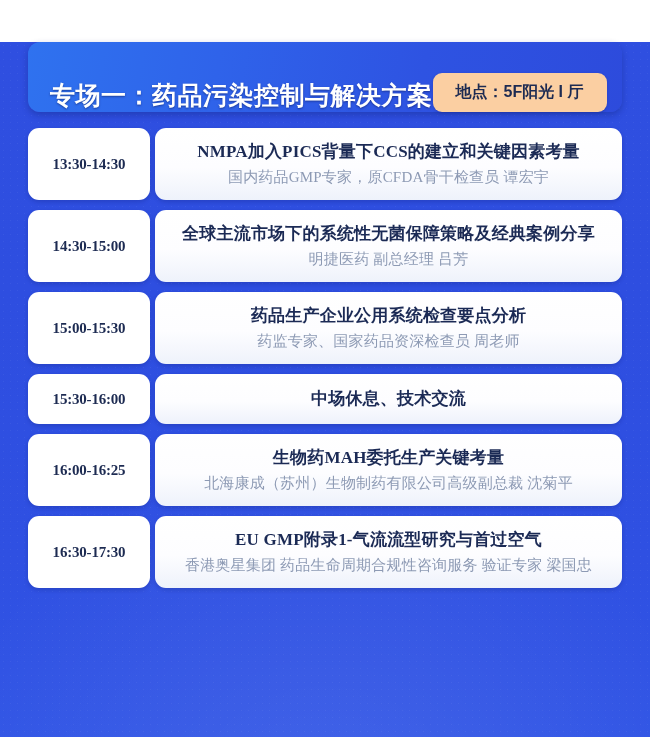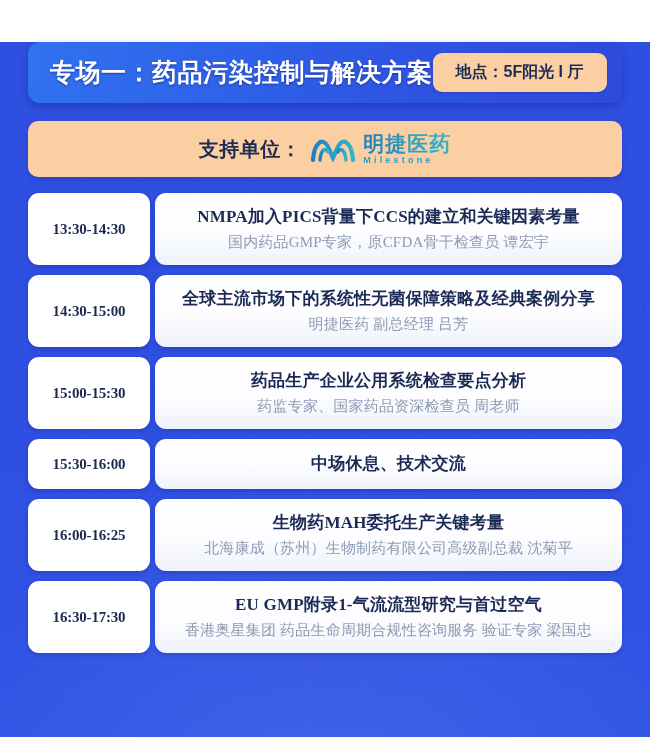--- a/index.html
+++ b/index.html
@@ -36,26 +36,26 @@
   }
 
   #content {
     position: relative;
     z-index: 2;
   }
 
   
   .title-bar {
     margin-top: 42px;
-    height: 61px;
+    height: 70px;
     border-radius: 12px;
     background: linear-gradient(100deg, #2f72ef 0%, #2f63ea 32%, #2e53e2 66%, #2d4bdc 100%);
     box-shadow: 0 3px 7px rgba(10, 25, 100, 0.32);
     display: flex;
-    align-items: center;
+    align-items: flex-end;
     padding: 0 18px 0 22px;
     box-sizing: border-box;
   }
   .title-text {
     color: #ffffff;
     font-size: 25px;
     font-weight: bold;
     letter-spacing: 0.5px;
     text-shadow: 0 1px 2px rgba(8, 20, 80, 0.5);
     white-space: nowrap;
@@ -189,41 +189,20 @@
 <div id="page">
   <div id="texture"></div>
 
   <div id="content">
 
     <div class="title-bar">
       <div class="title-text">专场一：药品污染控制与解决方案</div>
       <div class="venue-badge">地点：5F阳光 I 厅</div>
     </div>
 
-    <div class="sponsor-bar">
-      <span class="sponsor-label">支持单位：</span>
-      <span class="sponsor-logo">
-        <svg class="logo-mark" width="46" height="28" viewBox="0 0 46 28">
-          <defs>
-            <linearGradient id="lg" x1="0" y1="0" x2="1" y2="0">
-              <stop offset="0%" stop-color="#1f7fc4"></stop>
-              <stop offset="55%" stop-color="#2aa3c6"></stop>
-              <stop offset="100%" stop-color="#2fb4c8"></stop>
-            </linearGradient>
-          </defs>
-          <path d="M2 25 C3 9, 11 2, 16 10 C19 15, 20 19, 22 23 C24 19, 25 15, 28 10 C33 2, 41 9, 42 25" fill="none" stroke="url(#lg)" stroke-width="4.2" stroke-linecap="round"></path>
-          <path d="M9 25 C10 15, 14 12, 17 17" fill="none" stroke="url(#lg)" stroke-width="3.4" stroke-linecap="round"></path>
-          <path d="M35 25 C34 15, 30 12, 27 17" fill="none" stroke="url(#lg)" stroke-width="3.4" stroke-linecap="round"></path>
-        </svg>
-        <span class="logo-words">
-          <span class="logo-cn">明捷医药</span>
-          <span class="logo-en">Milestone</span>
-        </span>
-      </span>
-    </div>
 
     <div class="schedule">
 
       <div class="row row-talk">
         <div class="time-cell">13:30-14:30</div>
         <div class="info-cell">
           <div class="session-title">NMPA加入PICS背量下CCS的建立和关键因素考量</div>
           <div class="session-speaker">国内药品GMP专家，原CFDA骨干检查员 谭宏宇</div>
         </div>
       </div>

